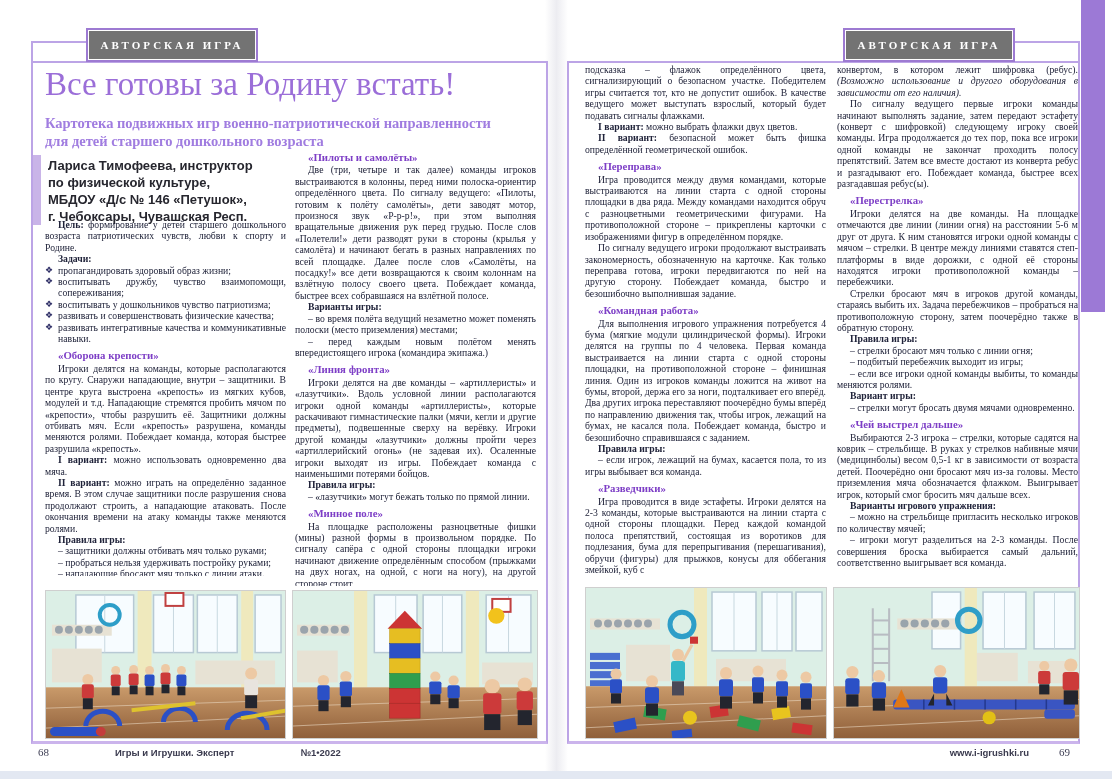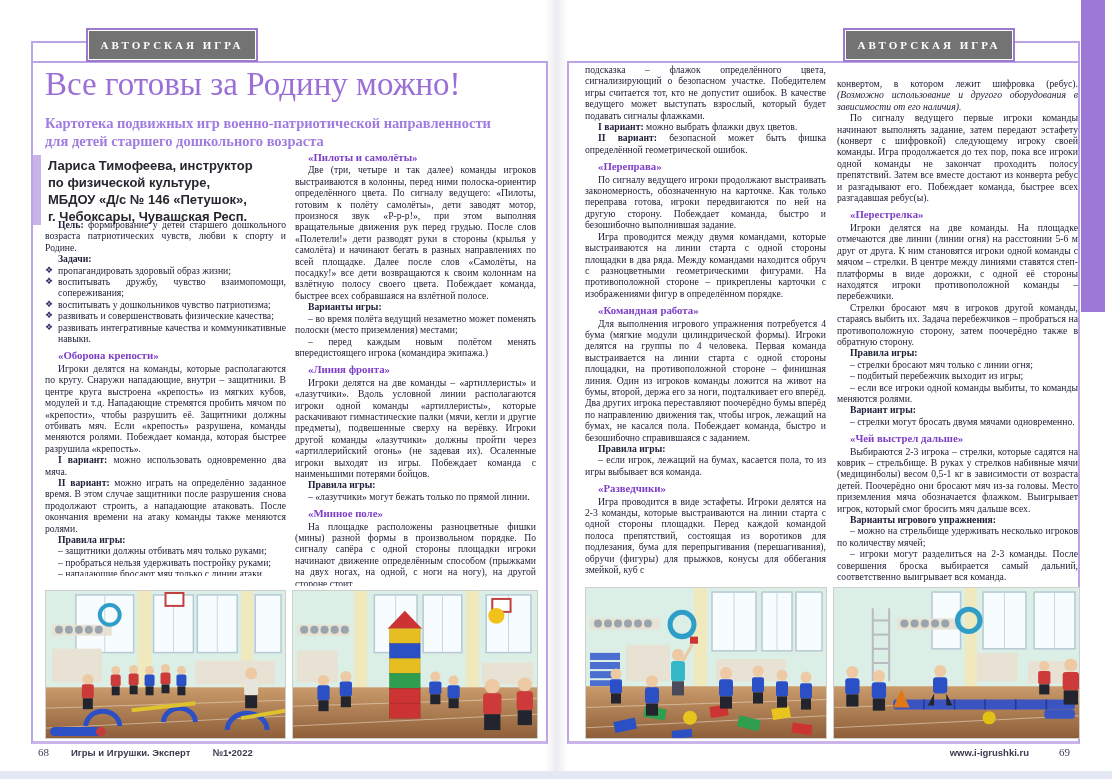--- a/index.html
+++ b/index.html
@@ -33,56 +33,56 @@
   .author-bar{position:absolute;left:33px;top:155px;width:8px;height:70px;background:#c9b4e8;}
   .author{position:absolute;left:48px;top:157px;width:240px;
     font-family:"Liberation Sans","DejaVu Sans",sans-serif;font-weight:bold;
     font-size:13px;line-height:17px;color:#26262e;}
   
   .col{position:absolute;width:241px;font-size:9.7px;line-height:11.4px;color:#20233a;
     text-align:justify;overflow:hidden;}
   .col#col-l1{left:45px;top:219px;height:357px;}
   .col#col-l2{left:295px;top:146px;height:440px;}
   .col#col-r1{left:585px;top:64px;height:521px;}
-  .col#col-r2{left:837px;top:64px;height:521px;margin-top:14px;}
+  .col#col-r2{left:837px;top:64px;height:521px;}
   .para{margin:0;text-indent:13px;}
   .para.cont{text-indent:0;}
   .para i{font-style:italic;}
   .game-heading{margin:6px 0 1px;font-size:10.8px;font-weight:bold;color:#7d3ec6;text-indent:13px;text-align:left;}
   .bullet-row{display:flex;gap:5px;margin:0;}
   .bullet-glyph{flex:0 0 auto;color:#2e2e66;font-size:9px;line-height:11.4px;}
   .bullet-text{flex:1;text-align:justify;}
   
   .photo{position:absolute;border:1px solid #cfcfcf;background:#e8e4da;overflow:hidden;}
   .photo svg{display:block;width:100%;height:100%;}
   #photo-1{left:45px;top:590px;width:239px;height:147px;}
   #photo-2{left:292px;top:590px;width:244px;height:147px;}
   #photo-3{left:585px;top:587px;width:240px;height:150px;}
   #photo-4{left:833px;top:587px;width:245px;height:150px;}
   
   .footer{position:absolute;top:746px;display:flex;align-items:baseline;}
   .footer .pagenum{font-size:11px;color:#3e3e54;}
   .footer .journal,.footer .issue,.footer .site{
     font-family:"Liberation Sans","DejaVu Sans",sans-serif;font-weight:bold;
-    font-size:9.5px;color:#3a3a4e;}
+    font-size:9.5px;color:#3a3a4e;margin-left:44px;}
   .footer.left{left:38px;gap:22px;}
   .footer.right{right:42px;gap:30px;}
 </style>
 </head>
 <body>
 
 <div class="gutter"></div>
 <div class="edge-band"></div>
 <div class="bottom-edge"></div>
 
 <div class="frame left"></div>
 <div class="conn left"></div>
 <div class="banner left">АВТОРСКАЯ ИГРА</div>
 
-<div class="article-title">Все готовы за Родину можно!</div>
+<div class="article-title">Все готовы за Родину встать!</div>
 <div class="subtitle">
   <div>Картотека подвижных игр военно-патриотической направленности</div>
   <div>для детей старшего дошкольного возраста</div>
 </div>
 
 <div class="author-bar"></div>
 <div class="author">
   <div>Лариса Тимофеева, инструктор</div>
   <div>по физической культуре,</div>
   <div>МБДОУ «Д/с № 146 «Петушок»,</div>
@@ -319,22 +319,22 @@
 
 <div class="frame right"></div>
 <div class="conn right"></div>
 <div class="banner right">АВТОРСКАЯ ИГРА</div>
 
 <div class="col" id="col-r1">
     <p class="para cont"><span>подсказка – флажок определённого цвета, сигнализирующий о безопасном участке. Победителем игры считается тот, кто не допустит ошибок. В качестве ведущего может выступать взрослый, который будет подавать сигналы флажками.</span></p>
     <p class="para"><b>I вариант:</b> <span>можно выбрать флажки двух цветов.</span></p>
     <p class="para"><b>II вариант:</b> <span>безопасной может быть фишка определённой геометрической ошибок.</span></p>
     <h3 class="game-heading">«Переправа»</h3>
+    <p class="para"><span>Игра проводится между двумя командами, которые выстраиваются на линии старта с одной стороны площадки в два ряда. Между командами находится обруч с разноцветными геометрическими фигурами. На противоположной стороне – прикреплены карточки с изображениями фигур в определённом порядке.</span></p>
     <p class="para"><span>По сигналу ведущего игроки продолжают выстраивать закономерность, обозначенную на карточке. Как только переправа готова, игроки передвигаются по ней на другую сторону. Побеждает команда, быстро и безошибочно выполнившая задание.</span></p>
-    <p class="para"><span>Игра проводится между двумя командами, которые выстраиваются на линии старта с одной стороны площадки в два ряда. Между командами находится обруч с разноцветными геометрическими фигурами. На противоположной стороне – прикреплены карточки с изображениями фигур в определённом порядке.</span></p>
     <h3 class="game-heading">«Командная работа»</h3>
     <p class="para"><span>Для выполнения игрового упражнения потребуется 4 бума (мягкие модули цилиндрической формы). Игроки делятся на группы по 4 человека. Первая команда выстраивается на линии старта с одной стороны площадки, на противоположной стороне – финишная линия. Один из игроков команды ложится на живот на бумы, второй, держа его за ноги, подталкивает его вперёд. Два других игрока переставляют поочерёдно бумы вперёд по направлению движения так, чтобы игрок, лежащий на бумах, не касался пола. Побеждает команда, быстро и безошибочно справившаяся с заданием.</span></p>
     <p class="para"><b>Правила игры:</b></p>
     <p class="para dash"><span>– если игрок, лежащий на бумах, касается пола, то из игры выбывает вся команда.</span></p>
     <h3 class="game-heading">«Разведчики»</h3>
     <p class="para"><span>Игра проводится в виде эстафеты. Игроки делятся на 2-3 команды, которые выстраиваются на линии старта с одной стороны площадки. Перед каждой командой полоса препятствий, состоящая из воротиков для подлезания, бума для перепрыгивания (перешагивания), обручи (фигуры) для прыжков, конусы для оббегания змейкой, куб с</span></p>
   </div>
 <div class="col" id="col-r2">
     <p class="para cont"><span>конвертом, в котором лежит шифровка (ребус). </span><i>(Возможно использование и другого оборудования в зависимости от его наличия).</i></p>
     <p class="para"><span>По сигналу ведущего первые игроки команды начинают выполнять задание, затем передают эстафету (конверт с шифровкой) следующему игроку своей команды. Игра продолжается до тех пор, пока все игроки одной команды не закончат проходить полосу препятствий. Затем все вместе достают из конверта ребус и разгадывают его. Побеждает команда, быстрее всех разгадавшая ребус(ы).</span></p>
@@ -343,21 +343,21 @@
     <p class="para"><span>Стрелки бросают мяч в игроков другой команды, стараясь выбить их. Задача перебежчиков – пробраться на противоположную сторону, затем поочерёдно также в обратную сторону.</span></p>
     <p class="para"><b>Правила игры:</b></p>
     <p class="para dash"><span>– стрелки бросают мяч только с линии огня;</span></p>
     <p class="para dash"><span>– подбитый перебежчик выходит из игры;</span></p>
     <p class="para dash"><span>– если все игроки одной команды выбиты, то команды меняются ролями.</span></p>
     <p class="para"><b>Вариант игры:</b></p>
     <p class="para dash"><span>– стрелки могут бросать двумя мячами одновременно.</span></p>
     <h3 class="game-heading">«Чей выстрел дальше»</h3>
     <p class="para"><span>Выбираются 2-3 игрока – стрелки, которые садятся на коврик – стрельбище. В руках у стрелков набивные мячи (медицинболы) весом 0,5-1 кг в зависимости от возраста детей. Поочерёдно они бросают мяч из-за головы. Место приземления мяча обозначается флажком. Выигрывает игрок, который смог бросить мяч дальше всех.</span></p>
     <p class="para"><b>Варианты игрового упражнения:</b></p>
-    <p class="para dash"><span>– можно на стрельбище удерживать несколько игроков по количеству мячей;</span></p>
+    <p class="para dash"><span>– можно на стрельбище пригласить несколько игроков по количеству мячей;</span></p>
     <p class="para dash"><span>– игроки могут разделиться на 2-3 команды. После совершения броска выбирается самый дальний, соответственно выигрывает вся команда.</span></p>
   </div>
 
 <div class="photo" id="photo-3" aria-label="Дети прыгают по разноцветным плоским фигурам на полу">
   <svg viewBox="0 0 240 148" preserveAspectRatio="none">
     <defs>
         <linearGradient id="wd3" x1="0" y1="0" x2="0" y2="1">
           <stop offset="0" stop-color="#c99a6a"></stop>
           <stop offset="1" stop-color="#8f5f3a"></stop>
         </linearGradient>

